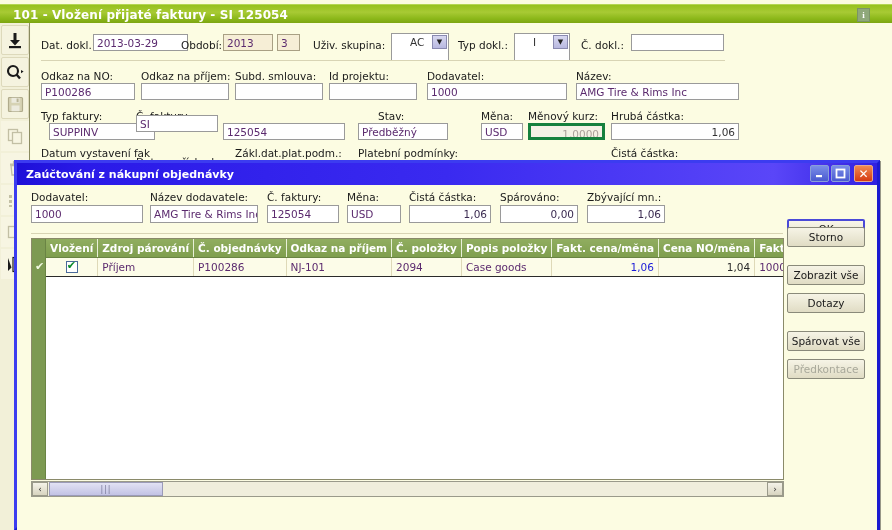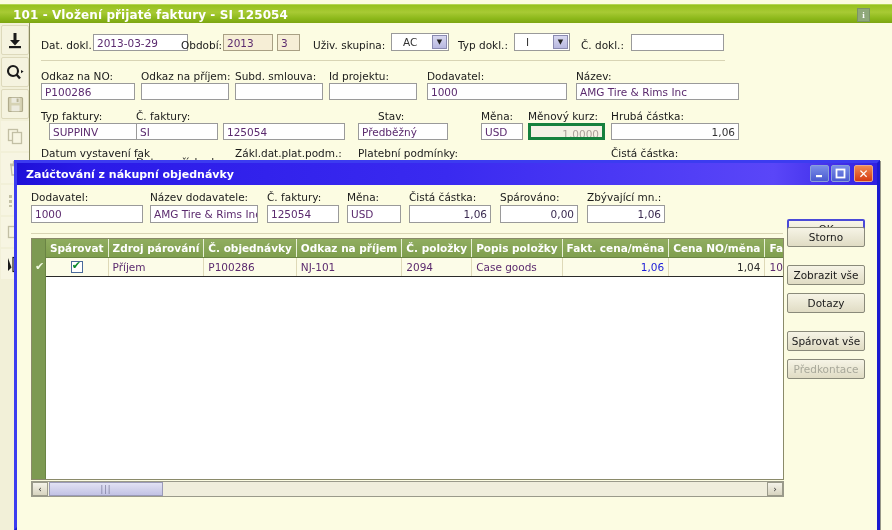--- a/index.html
+++ b/index.html
@@ -96,24 +96,24 @@
   .bg-field.num { text-align: right; color: #333; }
   .bg-field.numgray { text-align: right; color: #aaa099; }
   .bg-sep {
     position: absolute;
     height: 1px; background: #d8d4b4;
   }
   .bg-combo {
     position: absolute;
     background: #ffffff;
     border: 1px solid #9a9a9a;
-    height: 18px;
+    height: 28px;
     font-size: 10.5px;
     color: #333;
-    padding: 1px 11px;
+    padding: 1px 18px;
     line-height: 14px;
   }
   .bg-combo .arrow {
     position: absolute; right: 1px; top: 1px;
     width: 15px; height: 14px;
     background: linear-gradient(to bottom,#d8d8f0,#b8b8e0);
     border: 1px solid #8a8ab0;
     display: flex; align-items: center; justify-content: center;
     font-size: 7px; color: #222;
   }
@@ -421,21 +421,21 @@
       <span class="bg-label" style="left:298px; top:47px;">Id projektu:</span>
       <div class="bg-field" style="left:298px; top:60px; width:88px;"></div>
       <span class="bg-label" style="left:396px; top:47px;">Dodavatel:</span>
       <div class="bg-field" style="left:396px; top:60px; width:140px;">1000</div>
       <span class="bg-label" style="left:545px; top:47px;">Název:</span>
       <div class="bg-field" style="left:545px; top:60px; width:163px;">AMG Tire &amp; Rims Inc</div>
 
       <span class="bg-label" style="left:10px; top:87px;">Typ faktury:</span>
       <div class="bg-field" style="left:10px; top:100px; width:106px;margin-left:8px;">SUPPINV</div>
       <span class="bg-label" style="left:105px; top:87px;">Č. faktury:</span>
-      <div class="bg-field" style="left:105px; top:100px; width:82px;">SI</div>
+      <div class="bg-field" style="left:105px; top:92px; width:82px;">SI</div>
       <div class="bg-field" style="left:192px; top:100px; width:122px;">125054</div>
       <span class="bg-label" style="left:327px; top:87px;margin-left:20px;">Stav:</span>
       <div class="bg-field" style="left:327px; top:100px; width:90px;">Předběžný</div>
       <span class="bg-label" style="left:450px; top:87px;">Měna:</span>
       <div class="bg-field" style="left:450px; top:100px; width:42px;">USD</div>
       <span class="bg-label" style="left:497px; top:87px;">Měnový kurz:</span>
       <div class="bg-field readonly numgray" style="left:497px; top:100px; width:77px;">1,0000</div>
       <span class="bg-label" style="left:580px; top:87px;">Hrubá částka:</span>
       <div class="bg-field num" style="left:580px; top:100px; width:128px;">1,06</div>
 
@@ -503,21 +503,21 @@
             <col style="width:88px">
               <col style="width:65px">
               <col style="width:92px">
             <col style="width:92px">
               <col style="width:83px">
               <col style="width:113px">
 
           </colgroup>
           <thead>
             <tr>
-              <th>Spárovat</th>
+              <th>Vložení</th>
               <th>Zdroj párování</th>
               <th>Č. objednávky</th>
               <th>Odkaz na příjem</th>
               <th>Č. položky</th>
               <th>Popis položky</th>
               <th>Fakt. cena/měna</th>
               <th>Cena NO/měna</th>
               <th>Fakturující dodavatel</th>
 
             </tr>

